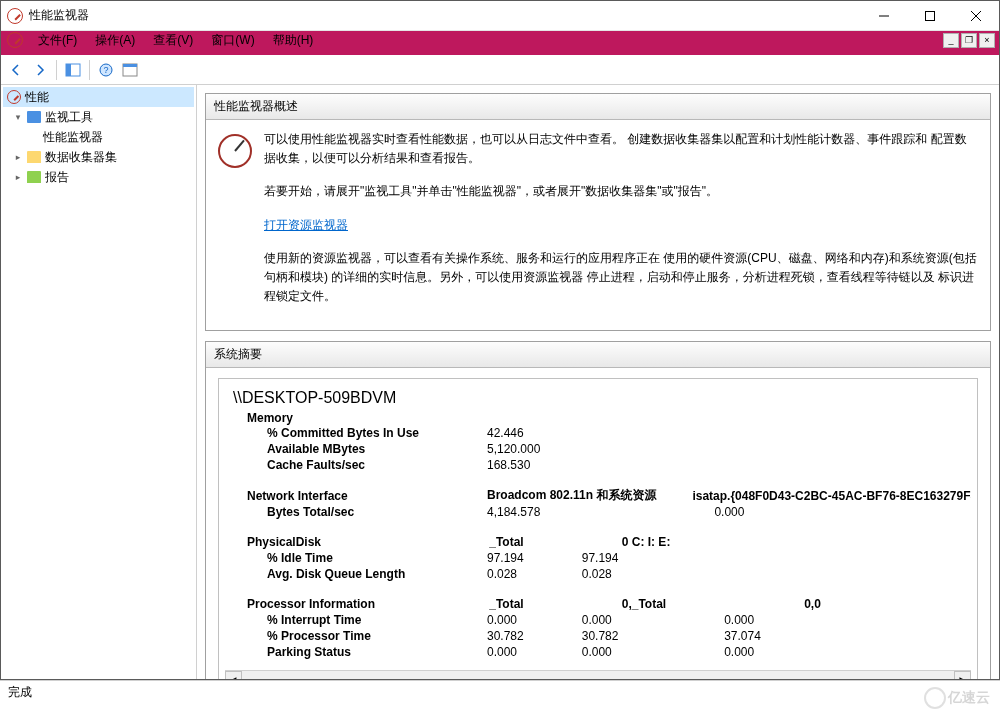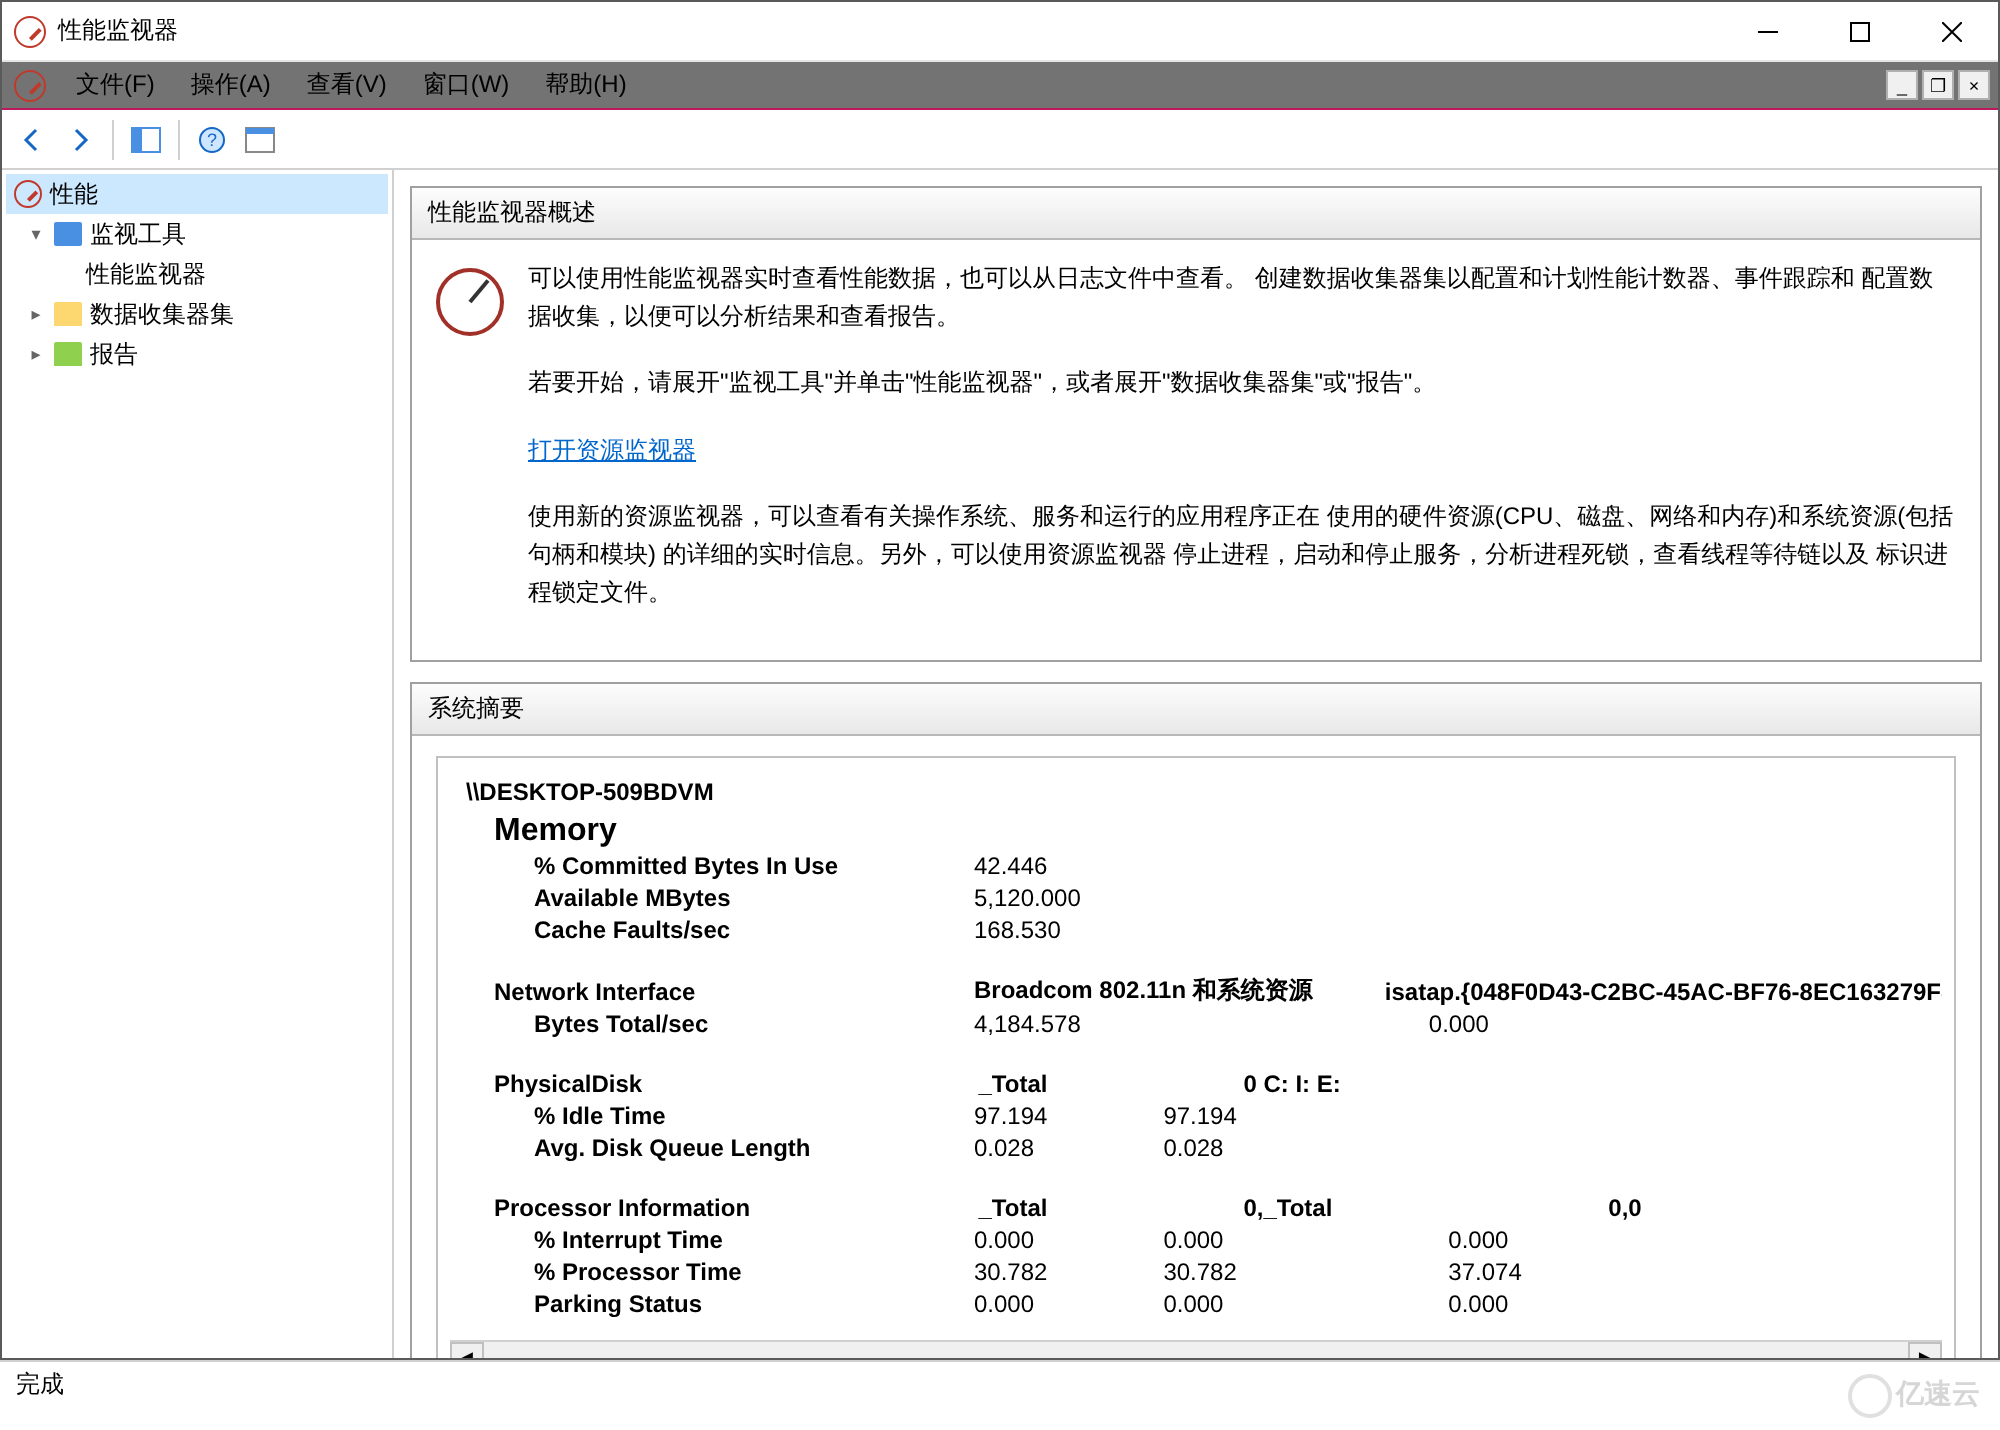--- a/index.html
+++ b/index.html
@@ -5,21 +5,21 @@
 * { box-sizing: border-box; margin: 0; padding: 0; font-family: "Microsoft YaHei", "Segoe UI", Tahoma, sans-serif; }
 html, body { width: 1000px; height: 715px; overflow: hidden; background: #fff; }
 .window { width: 1000px; height: 680px; border: 1px solid #5a5a5a; display: flex; flex-direction: column; background: #fff; }
 .titlebar { height: 30px; display: flex; align-items: center; padding-left: 6px; background: #fff; border-bottom: 1px solid #e5e5e5; }
 .titlebar .app-icon { width: 16px; height: 16px; border: 1.5px solid #c0392b; border-radius: 50%; margin-right: 6px; position: relative; }
 .titlebar .app-icon::after { content: ''; position: absolute; left: 50%; top: 50%; width: 1.5px; height: 7px; background: #c0392b; transform: translate(-50%,-50%) rotate(45deg); transform-origin: bottom; }
 .titlebar .title { font-size: 12px; flex: 1; }
 .tb-btns { display: flex; }
 .tb-btn { width: 46px; height: 30px; display: flex; align-items: center; justify-content: center; font-size: 12px; }
 .tb-btn svg { width: 10px; height: 10px; }
-.menubar { height: 24px; display: flex; align-items: center; padding-left: 6px; border-bottom: 1px solid #be185d; font-size: 12px; gap: 0; background:#737373;}
+.menubar { height: 24px; display: flex; align-items: center; padding-left: 6px; border-bottom: 6px solid #be185d; font-size: 12px; gap: 0; background:#be185d;}
 .menubar .app-icon { width: 16px; height: 16px; border: 1.5px solid #c0392b; border-radius: 50%; margin-right: 6px; position: relative; }
 .menubar .app-icon::after { content: ''; position: absolute; left: 50%; top: 50%; width: 1.5px; height: 7px; background: #c0392b; transform: translate(-50%,-50%) rotate(45deg); transform-origin: bottom;}
 .menu-item { padding: 3px 9px; cursor: default; }
 .window-controls-small { margin-left: auto; display:flex; gap:2px; padding-right:4px;}
 .window-controls-small div { width:16px; height:15px; border:1px solid #b0b0b0; background:#f0f0f0; font-size:9px; display:flex; align-items:center; justify-content:center; }
 .toolbar { height: 30px; display: flex; align-items: center; padding-left: 4px; border-bottom: 1px solid #d0d0d0; gap: 2px; background:#fff;}
 .tool-btn { width: 22px; height: 22px; display: flex; align-items: center; justify-content: center; border: 1px solid transparent; border-radius:2px; }
 .tool-sep { width: 1px; height: 20px; background: #d0d0d0; margin: 0 3px; }
 .main { flex: 1; display: flex; overflow: hidden; }
 .tree-pane { width: 196px; border-right: 1px solid #d0d0d0; padding: 2px; font-size: 12px; overflow:auto; background:#fff;}
@@ -35,22 +35,22 @@
 .panel { border: 1px solid #a0a0a0; margin-bottom: 10px; background:#fff;}
 .panel-header { background: linear-gradient(#fdfdfd,#e8e8e8); border-bottom: 1px solid #b8b8b8; padding: 4px 8px; font-size: 12px; }
 .panel-body { padding: 10px 12px; font-size: 12px;}
 .overview-row { display: flex; gap: 12px; }
 .big-icon { width: 34px; height: 34px; border: 2px solid #a03028; border-radius: 50%; position: relative; flex-shrink:0; margin-top:4px;}
 .big-icon::after { content:''; position:absolute; left:50%; top:50%; width:2px; height:14px; background:#333; transform: translate(-50%,-100%) rotate(40deg); transform-origin: bottom;}
 .overview-text p { margin-bottom: 14px; line-height: 1.6; font-size:12px;}
 .overview-text a { color: #0066cc; text-decoration: underline; cursor: pointer; }
 .summary-scroll { border: 1px solid #c0c0c0; padding: 10px 6px 6px 6px; position:relative;}
 .summary-inner { overflow-x: auto; padding-bottom:10px;}
-.summary-title { font-size: 12px; font-weight: bold; padding-left:8px;}
-.sec-head { font-weight: bold; font-size:16px; padding-left:22px; margin-top:4px;}
+.summary-title { font-size: 16px; font-weight: normal; padding-left:8px;}
+.sec-head { font-weight: bold; font-size:12px; padding-left:22px; margin-top:4px;}
 table.perf { border-collapse: collapse; font-size: 12px; margin-left: 22px; white-space:nowrap;}
 table.perf td { padding: 0 18px 0 0; height:16px;}
 table.perf .metric { font-weight: bold; padding-left:20px; min-width:200px;}
 table.perf .hdr { font-weight: bold; text-align:right; padding-left:40px;}
 table.perf .val { text-align: left; padding-left:40px;}
 table.perf .left { text-align:left;}
 .hscroll { height:17px; background:#f0f0f0; border-top:1px solid #d0d0d0; display:flex; align-items:center; justify-content:space-between;}
 .hscroll .arrow{ width:17px; height:17px; display:flex; align-items:center; justify-content:center; font-size:10px; background:#f0f0f0; border:1px solid #c0c0c0;}
 .statusbar { height: 22px; border-top: 1px solid #d0d0d0; font-size: 12px; padding: 3px 8px; background:#fff;}
 .watermark { position: fixed; right: 10px; bottom: 6px; font-size: 14px; color: #bbb; font-weight:bold; opacity:.6;margin-top:36px;}

